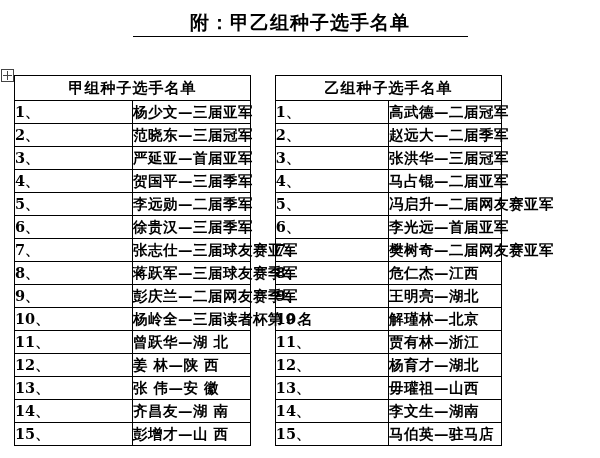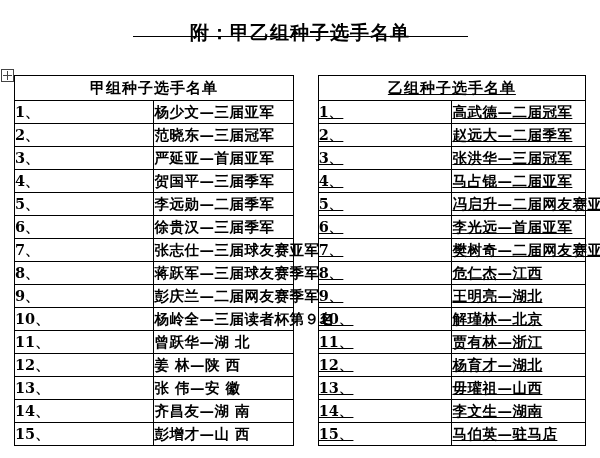--- a/index.html
+++ b/index.html
@@ -19,21 +19,21 @@
     width: 600px;
     height: 458px;
     background: #fff;
   }
   .doc-title {
     text-align: center;
     font-size: 19px;
     font-weight: bold;
     color: #000;
     letter-spacing: 1px;
-    padding-top: 20px;
+    padding-top: 10px;
     font-family: "DejaVu Serif", "Liberation Serif", serif;
   }
   .title-underline {
     position: absolute;
     left: 133px;
     top: 36px;
     width: 335px;
     height: 1px;
     background: #000;
   }
@@ -62,33 +62,33 @@
     left: 5px;
     top: 1px;
     width: 1px;
     height: 9px;
     background: #444;
   }
   .tables-wrap {
     position: absolute;
     left: 14px;
     top: 75px;
-    width: 572px;
+    width: 488px;
     display: flex;
     gap: 0px;
     border-radius: 27px;
   }
   .tbl {
     border: 1px solid #000;
     border-collapse: collapse;
     table-layout: fixed;
     font-family: "DejaVu Serif", "Liberation Serif", serif;
   }
   .tbl.left { width: 292px; }
-  .tbl.right { width: 280px; margin-left: 16px; text-decoration: underline; }
+  .tbl.right { width: 280px; margin-left: 16px; }
   .tbl td, .tbl th {
     border: 1px solid #000;
     padding: 0;
     height: 22px;
     font-size: 14.5px;
     color: #000;
     font-weight: bold;
   }
   .tbl .hdr {
     text-align: center;

